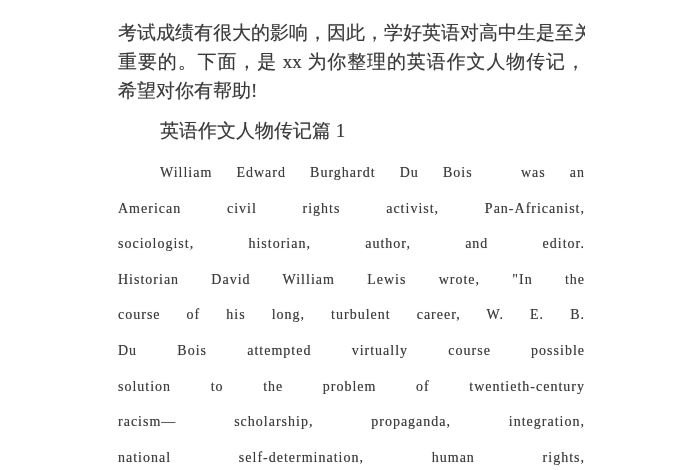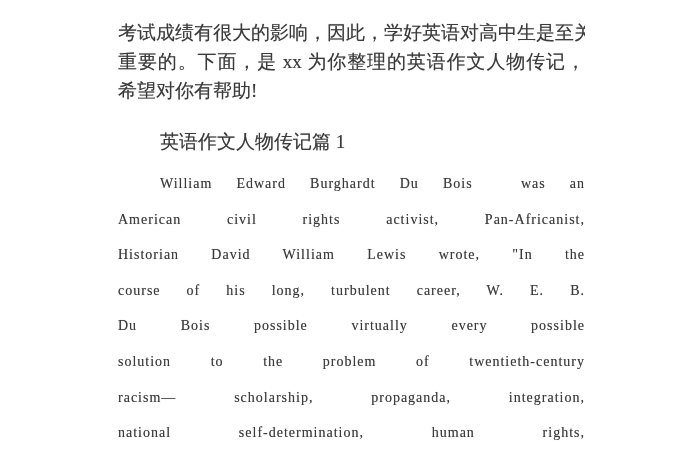--- a/index.html
+++ b/index.html
@@ -33,21 +33,21 @@
   .cn-line.left {
     text-align: right;
     text-align-last: left;
   }
   .heading {
     font-family: "Liberation Serif", "DejaVu Serif", serif;
     font-size: 19px;
     line-height: 29px;
     height: 29px;
     padding-left: 42px;
-    margin-top: 22px;
+    margin-top: 11px;
     text-align: left;
     white-space: nowrap;
   }
   .en-paragraph {
     margin-top: 10px;
   }
   .en-line {
     font-family: "Liberation Serif", "DejaVu Serif", serif;
     font-size: 14px;
     letter-spacing: 1px;
@@ -70,21 +70,22 @@
     <div class="cn-line">考试成绩有很大的影响，因此，学好英语对高中生是至关</div>
     <div class="cn-line">重要的。下面，是 xx 为你整理的英语作文人物传记，</div>
     <div class="cn-line left">希望对你有帮助!</div>
   </div>
 
   <div class="heading">英语作文人物传记篇 1</div>
 
   <div class="en-paragraph">
     <div class="en-line first">William Edward Burghardt Du Bois &nbsp;was an</div>
     <div class="en-line">American civil rights activist, Pan-Africanist,</div>
+    <div class="en-line">sociologist, historian, author, and editor.</div>
     <div class="en-line">Historian David William Lewis wrote, "In the</div>
     <div class="en-line">course of his long, turbulent career, W. E. B.</div>
-    <div class="en-line">Du Bois possible virtually every possible</div>
+    <div class="en-line">Du Bois attempted virtually course possible</div>
     <div class="en-line">solution to the problem of twentieth-century</div>
     <div class="en-line">racism— scholarship, propaganda, integration,</div>
     <div class="en-line">national self-determination, human rights,</div>
   </div>
 
 </div>
 
 </body></html>

